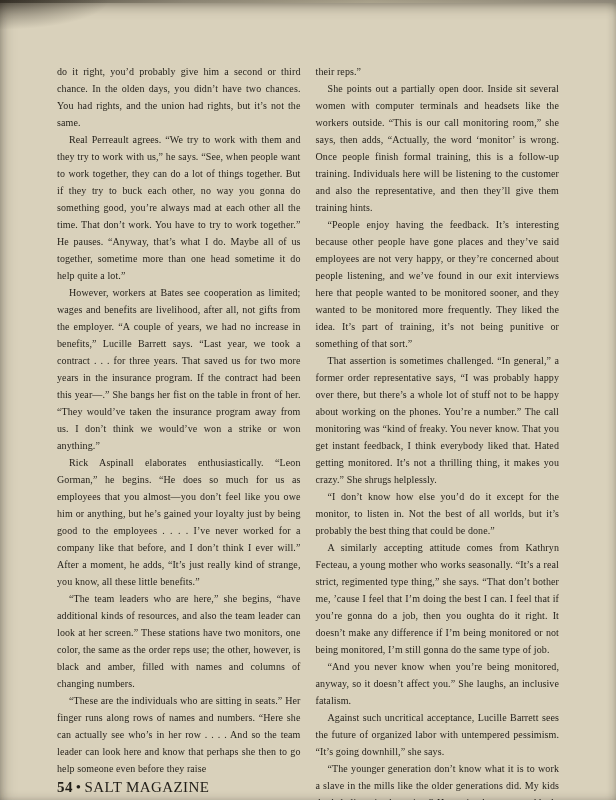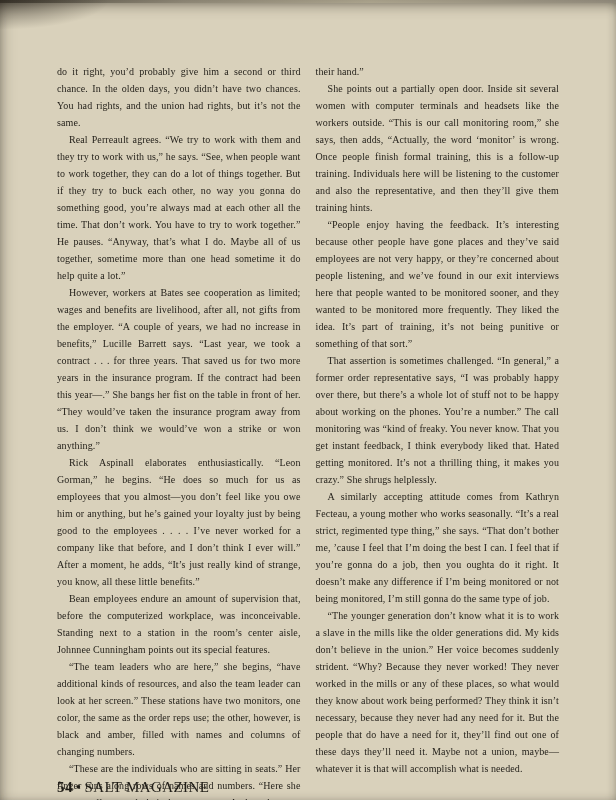--- a/index.html
+++ b/index.html
@@ -48,30 +48,32 @@
 <div class="page">
   <div class="top-edge"></div>
   <div class="corner-smudge"></div>
 
   <div class="content">
     <div class="col">
         <p class="no-indent">do it right, you’d probably give him a second or third chance. In the olden days, you didn’t have two chances. You had rights, and the union had rights, but it’s not the same.</p>
         <p>Real Perreault agrees. “We try to work with them and they try to work with us,” he says. “See, when people want to work together, they can do a lot of things together. But if they try to buck each other, no way you gonna do something good, you’re always mad at each other all the time. That don’t work. You have to try to work together.” He pauses. “Anyway, that’s what I do. Maybe all of us together, sometime more than one head sometime it do help quite a lot.”</p>
         <p>However, workers at Bates see cooperation as limited; wages and benefits are livelihood, after all, not gifts from the employer. “A couple of years, we had no increase in benefits,” Lucille Barrett says. “Last year, we took a contract . . . for three years. That saved us for two more years in the insurance program. If the contract had been this year—.” She bangs her fist on the table in front of her. “They would’ve taken the insurance program away from us. I don’t think we would’ve won a strike or won anything.”</p>
         <p>Rick Aspinall elaborates enthusiastically. “Leon Gorman,” he begins. “He does so much for us as employees that you almost—you don’t feel like you owe him or anything, but he’s gained your loyalty just by being good to the employees . . . . I’ve never worked for a company like that before, and I don’t think I ever will.” After a moment, he adds, “It’s just really kind of strange, you know, all these little benefits.”</p>
-        <p>Bean employees endure an amount of supervision that, before the computerized workplace, was inconceivable. Standing next to a station in the room’s center aisle, Johnnee Cunningham points out its special features.</p>
         <p>“The team leaders who are here,” she begins, “have additional kinds of resources, and also the team leader can look at her screen.” These stations have two monitors, one color, the same as the order reps use; the other, however, is black and amber, filled with names and columns of changing numbers.</p>
-        <p>“These are the individuals who are sitting in seats.” Her finger runs along rows of names and numbers. “Here she can actually see who’s in her row . . . . And so the team leader can look here and know that perhaps she needs to go help someone even before they raise</p>
+        <p>“These are the individuals who are sitting in seats.” Her finger runs along rows of names and numbers. “Here she can actually see who’s in her row . . . . And so the team leader can look here and know that perhaps she then to go help someone even before they raise</p>
       </div>
     <div class="col">
-        <p class="no-indent">their hand.”</p>
+        <p class="no-indent">their reps.”</p>
         <p>She points out a partially open door. Inside sit several women with computer terminals and headsets like the workers outside. “This is our call monitoring room,” she says, then adds, “Actually, the word ‘monitor’ is wrong. Once people finish formal training, this is a follow-up training. Individuals here will be listening to the customer and also the representative, and then they’ll give them training hints.</p>
         <p>“People enjoy having the feedback. It’s interesting because other people have gone places and they’ve said employees are not very happy, or they’re concerned about people listening, and we’ve found in our exit interviews here that people wanted to be monitored sooner, and they wanted to be monitored more frequently. They liked the idea. It’s part of training, it’s not being punitive or something of that sort.”</p>
         <p>That assertion is sometimes challenged. “In general,” a former order representative says, “I was probably happy over there, but there’s a whole lot of stuff not to be happy about working on the phones. You’re a number.” The call monitoring was “kind of freaky. You never know. That you get instant feedback, I think everybody liked that. Hated getting monitored. It’s not a thrilling thing, it makes you crazy.” She shrugs helplessly.</p>
+        <p>“I don’t know how else you’d do it except for the monitor, to listen in. Not the best of all worlds, but it’s probably the best thing that could be done.”</p>
         <p>A similarly accepting attitude comes from Kathryn Fecteau, a young mother who works seasonally. “It’s a real strict, regimented type thing,” she says. “That don’t bother me, ’cause I feel that I’m doing the best I can. I feel that if you’re gonna do a job, then you oughta do it right. It doesn’t make any difference if I’m being monitored or not being monitored, I’m still gonna do the same type of job.</p>
+        <p>“And you never know when you’re being monitored, anyway, so it doesn’t affect you.” She laughs, an inclusive fatalism.</p>
+        <p>Against such uncritical acceptance, Lucille Barrett sees the future of organized labor with untempered pessimism. “It’s going downhill,” she says.</p>
         <p>“The younger generation don’t know what it is to work a slave in the mills like the older generations did. My kids don’t believe in the union.” Her voice becomes suddenly strident. “Why? Because they never worked! They never worked in the mills or any of these places, so what would they know about work being performed? They think it isn’t necessary, because they never had any need for it. But the people that do have a need for it, they’ll find out one of these days they’ll need it. Maybe not a union, maybe—whatever it is that will accomplish what is needed.</p>
       </div>
   </div>
 
   <div class="footer">
     <span class="num">54</span><span class="sep">•</span><span class="title">SALT MAGAZINE</span>
   </div>
 </div>
 
 </body></html>

